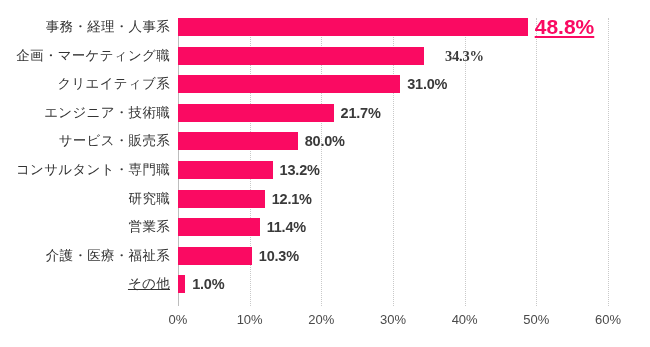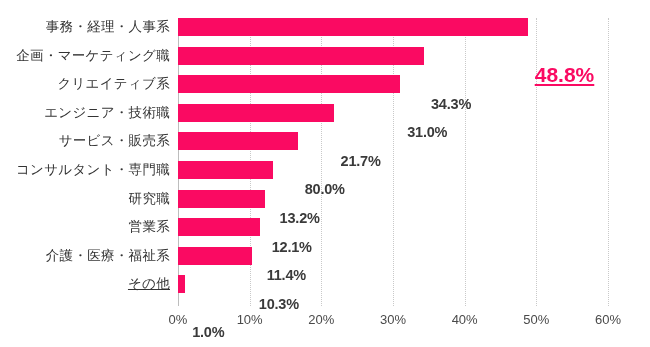--- a/index.html
+++ b/index.html
@@ -66,21 +66,20 @@
 
   .value-label {
     position: absolute;
     top: 50%;
     transform: translateY(-50%);
     font-size: 14.5px;
     font-weight: bold;
     color: #3a3a3a;
     white-space: nowrap;
     letter-spacing: -0.2px;
-    margin-top: 48px;
   }
   .value-label.highlight {
     color: #fa0a62;
     font-size: 21px;
     text-decoration: underline;
     text-underline-offset: 2px;
     letter-spacing: 0px;
   }
 
   
@@ -171,21 +170,21 @@
         <div class="gridline" style="left: 358.333px;"></div>
         <div class="gridline" style="left: 430px;"></div>
       </div>
     <div class="rows">
         <div class="row" style="top: 0px;">
           <div class="bar" style="width: 349.733px; background: rgb(250, 10, 98);"></div>
           <div class="value-label highlight" style="left: 356.733px;">48.8%</div>
         </div>
         <div class="row" style="top: 28.6px;">
           <div class="bar" style="width: 245.817px; background: rgb(250, 10, 98);"></div>
-          <div class="value-label" style="left: 253px;">34.3%</div>
+          <div class="value-label" style="left: 267px; font-family: Liberation Serif, serif;">34.3%</div>
         </div>
         <div class="row" style="top: 57.2px;">
           <div class="bar" style="width: 222.167px; background: rgb(250, 10, 98);"></div>
           <div class="value-label" style="left: 229.167px;">31.0%</div>
         </div>
         <div class="row" style="top: 85.8px;">
           <div class="bar" style="width: 155.517px; background: rgb(250, 10, 98);"></div>
           <div class="value-label" style="left: 162.517px;">21.7%</div>
         </div>
         <div class="row" style="top: 114.4px;">

